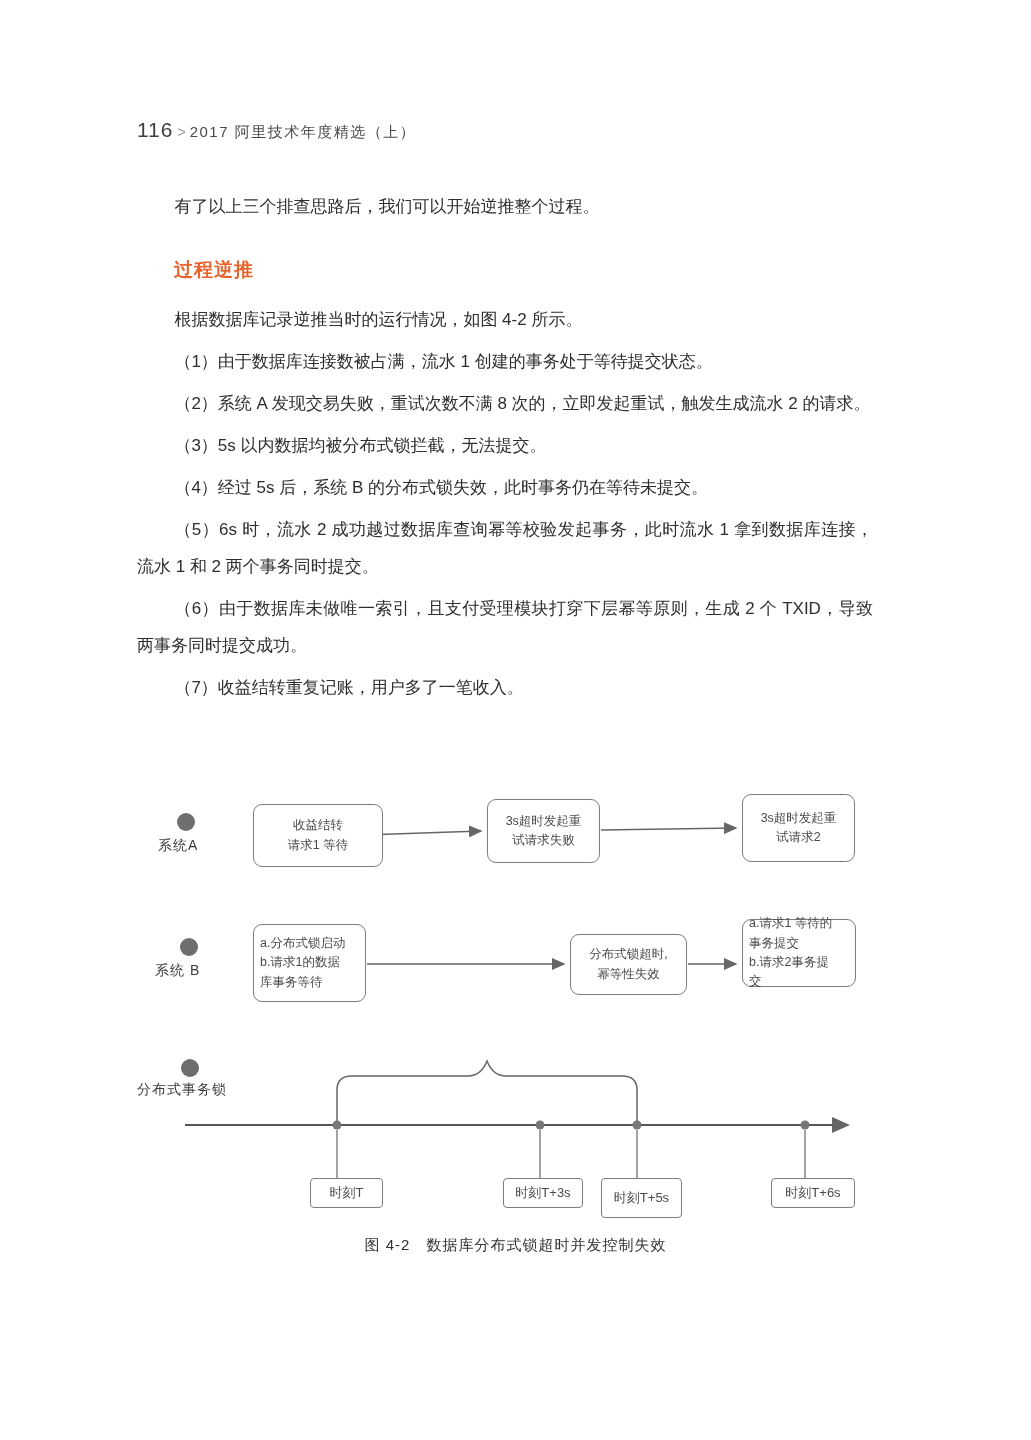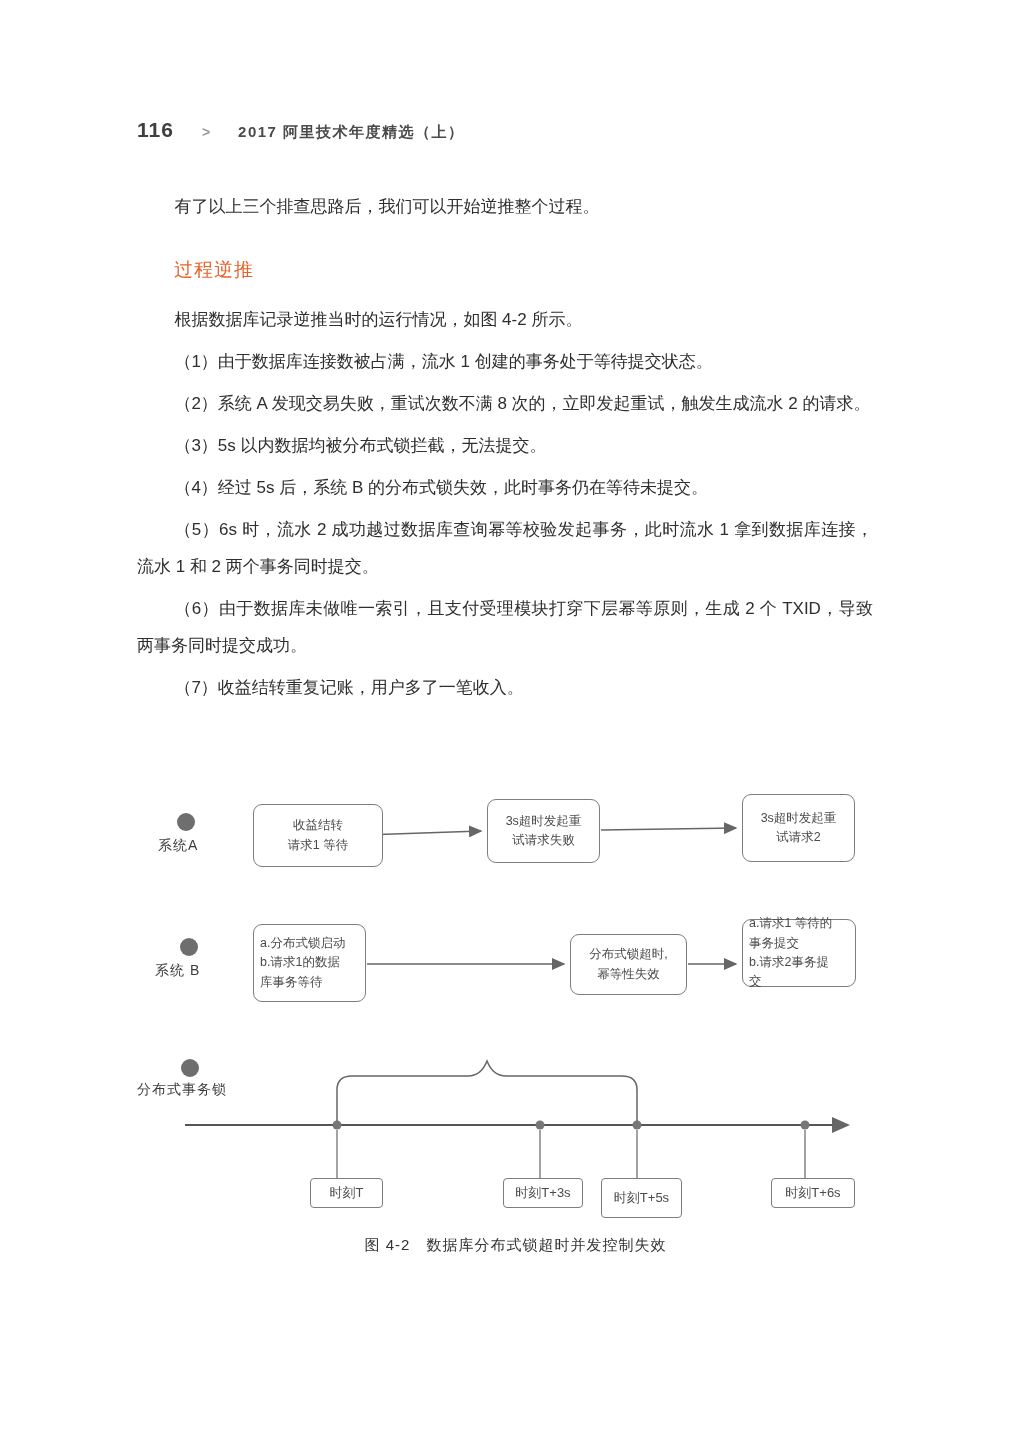--- a/index.html
+++ b/index.html
@@ -5,29 +5,29 @@
   * { margin:0; padding:0; box-sizing:border-box; }
   html,body { background:#ffffff; }
   body {
     width:1031px; height:1440px; position:relative;
     font-family:"Liberation Sans", sans-serif;
     color:#2f2f2f;
   }
   .page { position:absolute; inset:0; background:#ffffff; overflow:hidden; }
 
   
-  .header { position:absolute; left:137px; top:118px; display:flex; align-items:baseline; gap:28px;font-weight:bold; }
+  .header { position:absolute; left:137px; top:118px; display:flex; align-items:baseline; gap:4px; }
   .page-num { font-size:21px; color:#3f3f3f; letter-spacing:1px; }
   .gt { font-size:14px; color:#9a9a9a; }
   .header-title { font-size:15px; color:#4a4a4a; letter-spacing:1.5px; }
 
   
   .textblock { position:absolute; left:137px; top:183px; width:736px; font-size:17px; line-height:37px; text-align:justify; color:#2e2e2e; }
   .textblock p { text-indent:2.2em; margin:5px 0; }
-  .section-heading { color:#e8632c; font-size:19px; font-weight:normal; margin:26px 0 13px 37px; letter-spacing:1px; }
+  .section-heading { color:#e8632c; font-size:19px; font-weight:bold; margin:26px 0 13px 37px; letter-spacing:1px; }
 
   
   .diagram { position:absolute; left:0; top:780px; width:1031px; height:470px; }
   .diagram svg { position:absolute; left:0; top:0; }
   .dbox {
     position:absolute; border:1.5px solid #7d7d7d; border-radius:9px; background:#fff;
     color:#4a4a4a; font-size:12.5px; line-height:1.55;
     display:flex; align-items:center; justify-content:center; text-align:center;
     white-space:pre-line; padding:3px 6px;
   }

